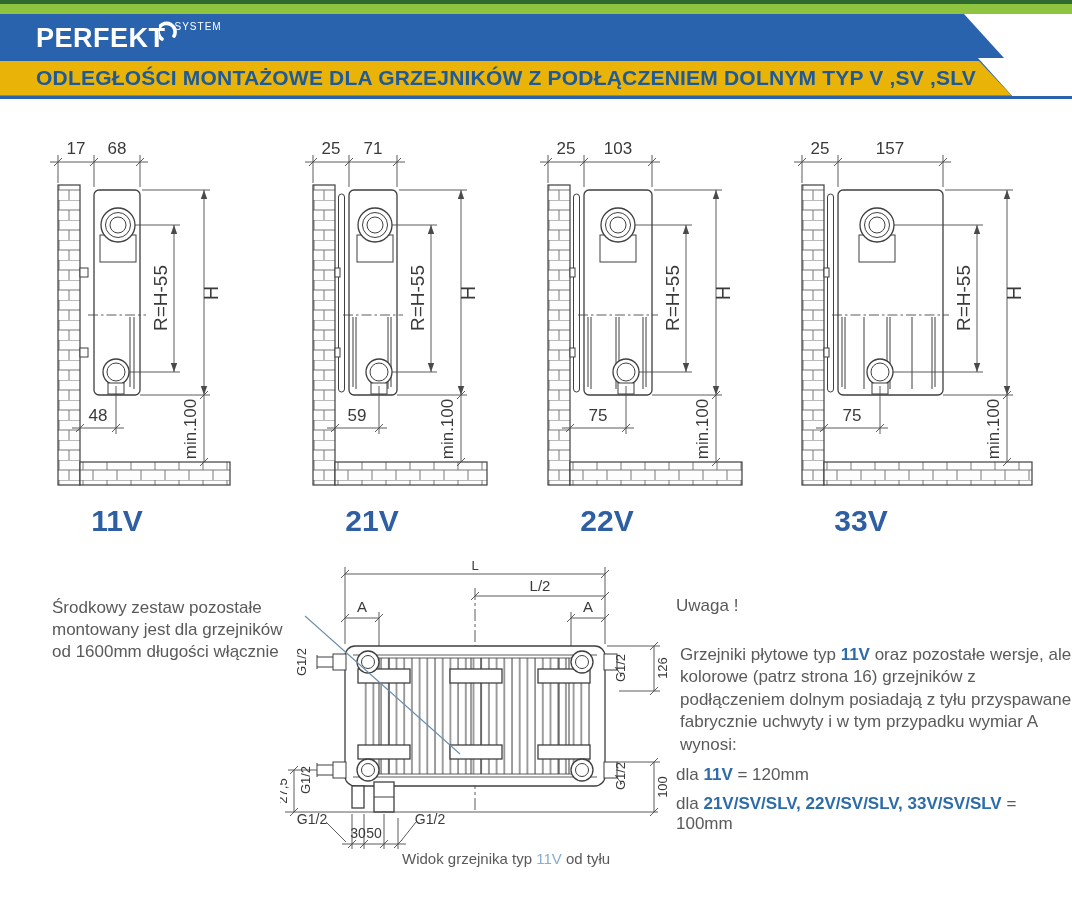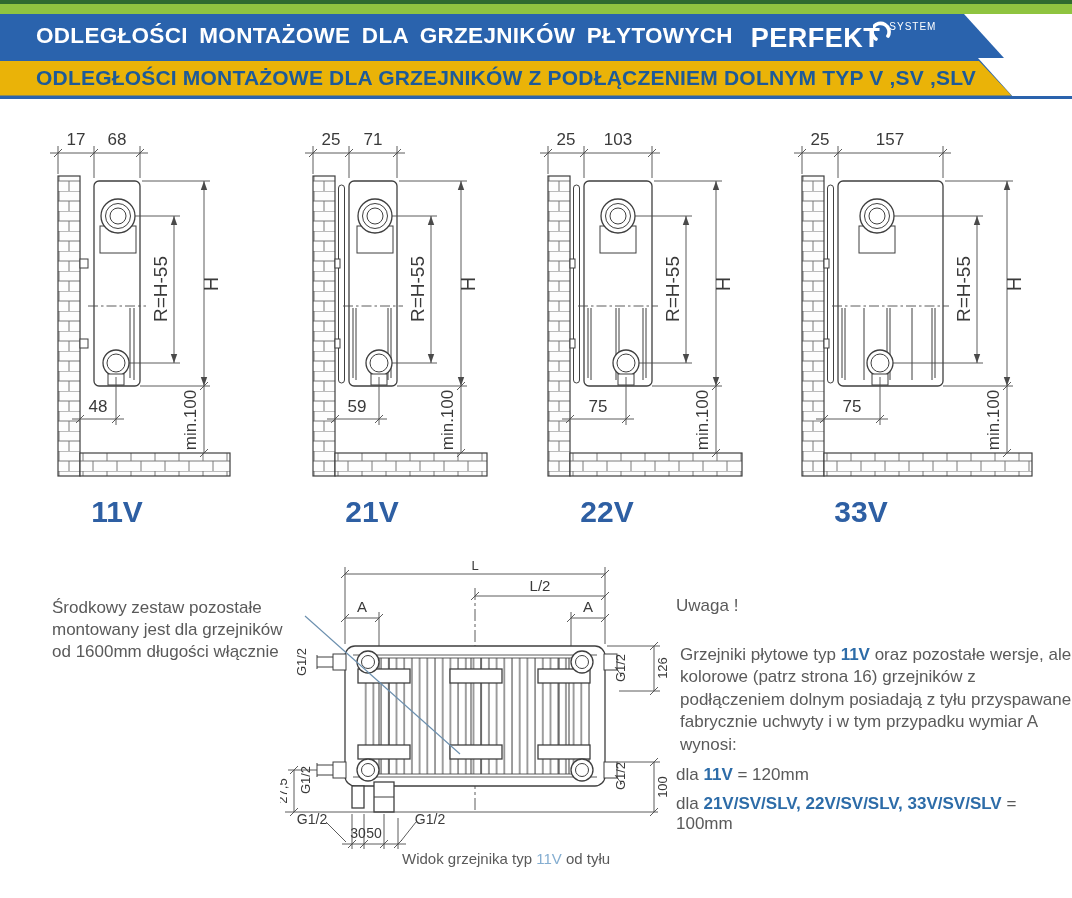--- a/index.html
+++ b/index.html
@@ -17,21 +17,21 @@
   .swoosh{margin-left:-7px;margin-bottom:10px;}
   .brand-sub{color:#fff;font-size:10px;font-weight:400;letter-spacing:1px;margin-left:-4px;margin-bottom:20px;}
   .banner-white-outer{position:absolute;top:58px;left:0;width:1014px;height:40px;background:#2a63ad;
     clip-path:polygon(0 0,calc(100% - 36px) 0,100% 100%,0 100%);}
   .banner-white-inner{position:absolute;top:2.5px;left:0;right:2.5px;bottom:2.5px;background:#eab308;
     clip-path:polygon(0 0,calc(100% - 33px) 0,100% 100%,0 100%);
     display:flex;align-items:center;padding-left:36px;box-sizing:border-box;}
   .subtitle{color:#1d5a99;font-size:21px;font-weight:600;letter-spacing:.2px;white-space:nowrap;}
   .blue-line{position:absolute;top:96px;left:0;width:1072px;height:2.5px;background:#2a63ad;}
   
-  .fig{position:absolute;top:131px;}
+  .fig{position:absolute;top:140px;}
   .fig .typelabel{width:178px;text-align:center;color:#2e5fa3;font-size:30px;font-weight:bold;margin-top:12px;}
   svg{display:block;}
   .s1{stroke:#3f3f3f;stroke-width:1;fill:none;}
   .sf{stroke:#3f3f3f;stroke-width:1.3;fill:#fff;}
   .sfn{stroke:#3f3f3f;stroke-width:1;fill:#fff;}
   .d{stroke:#4a4a4a;stroke-width:0.9;fill:none;}
   .dsh{stroke-dasharray:10 3 2.5 3;}
   .ar{fill:#4a4a4a;stroke:none;}
   .ldr{stroke:#6b8fae;stroke-width:1.1;fill:none;}
   svg text{font-family:"Liberation Sans","DejaVu Sans",sans-serif;fill:#3a3a3a;}
@@ -48,21 +48,20 @@
   .blu{color:#2d6ca8;font-weight:600;}
 </style>
 </head>
 <body>
 
 <div class="page">
 
   <div class="strip-a"></div>
   <div class="strip-b"></div>
   <div class="banner-blue">
-    <span class="banner-title">ODLEGŁOŚCI MONTAŻOWE DLA GRZEJNIKÓW PŁYTOWYCH</span>
     <span class="logo">
       <span class="brand">PERFEKT</span>
       <svg class="swoosh" width="20" height="22" viewBox="0 0 20 22">
         <path d="M3 19 A8.5 8.5 0 1 1 15 16" stroke="#fff" stroke-width="3.6" fill="none" stroke-linecap="round"></path>
       </svg>
       <span class="brand-sub">SYSTEM</span>
     </span>
   </div>
   <div class="banner-white-outer">
     <div class="banner-white-inner">

